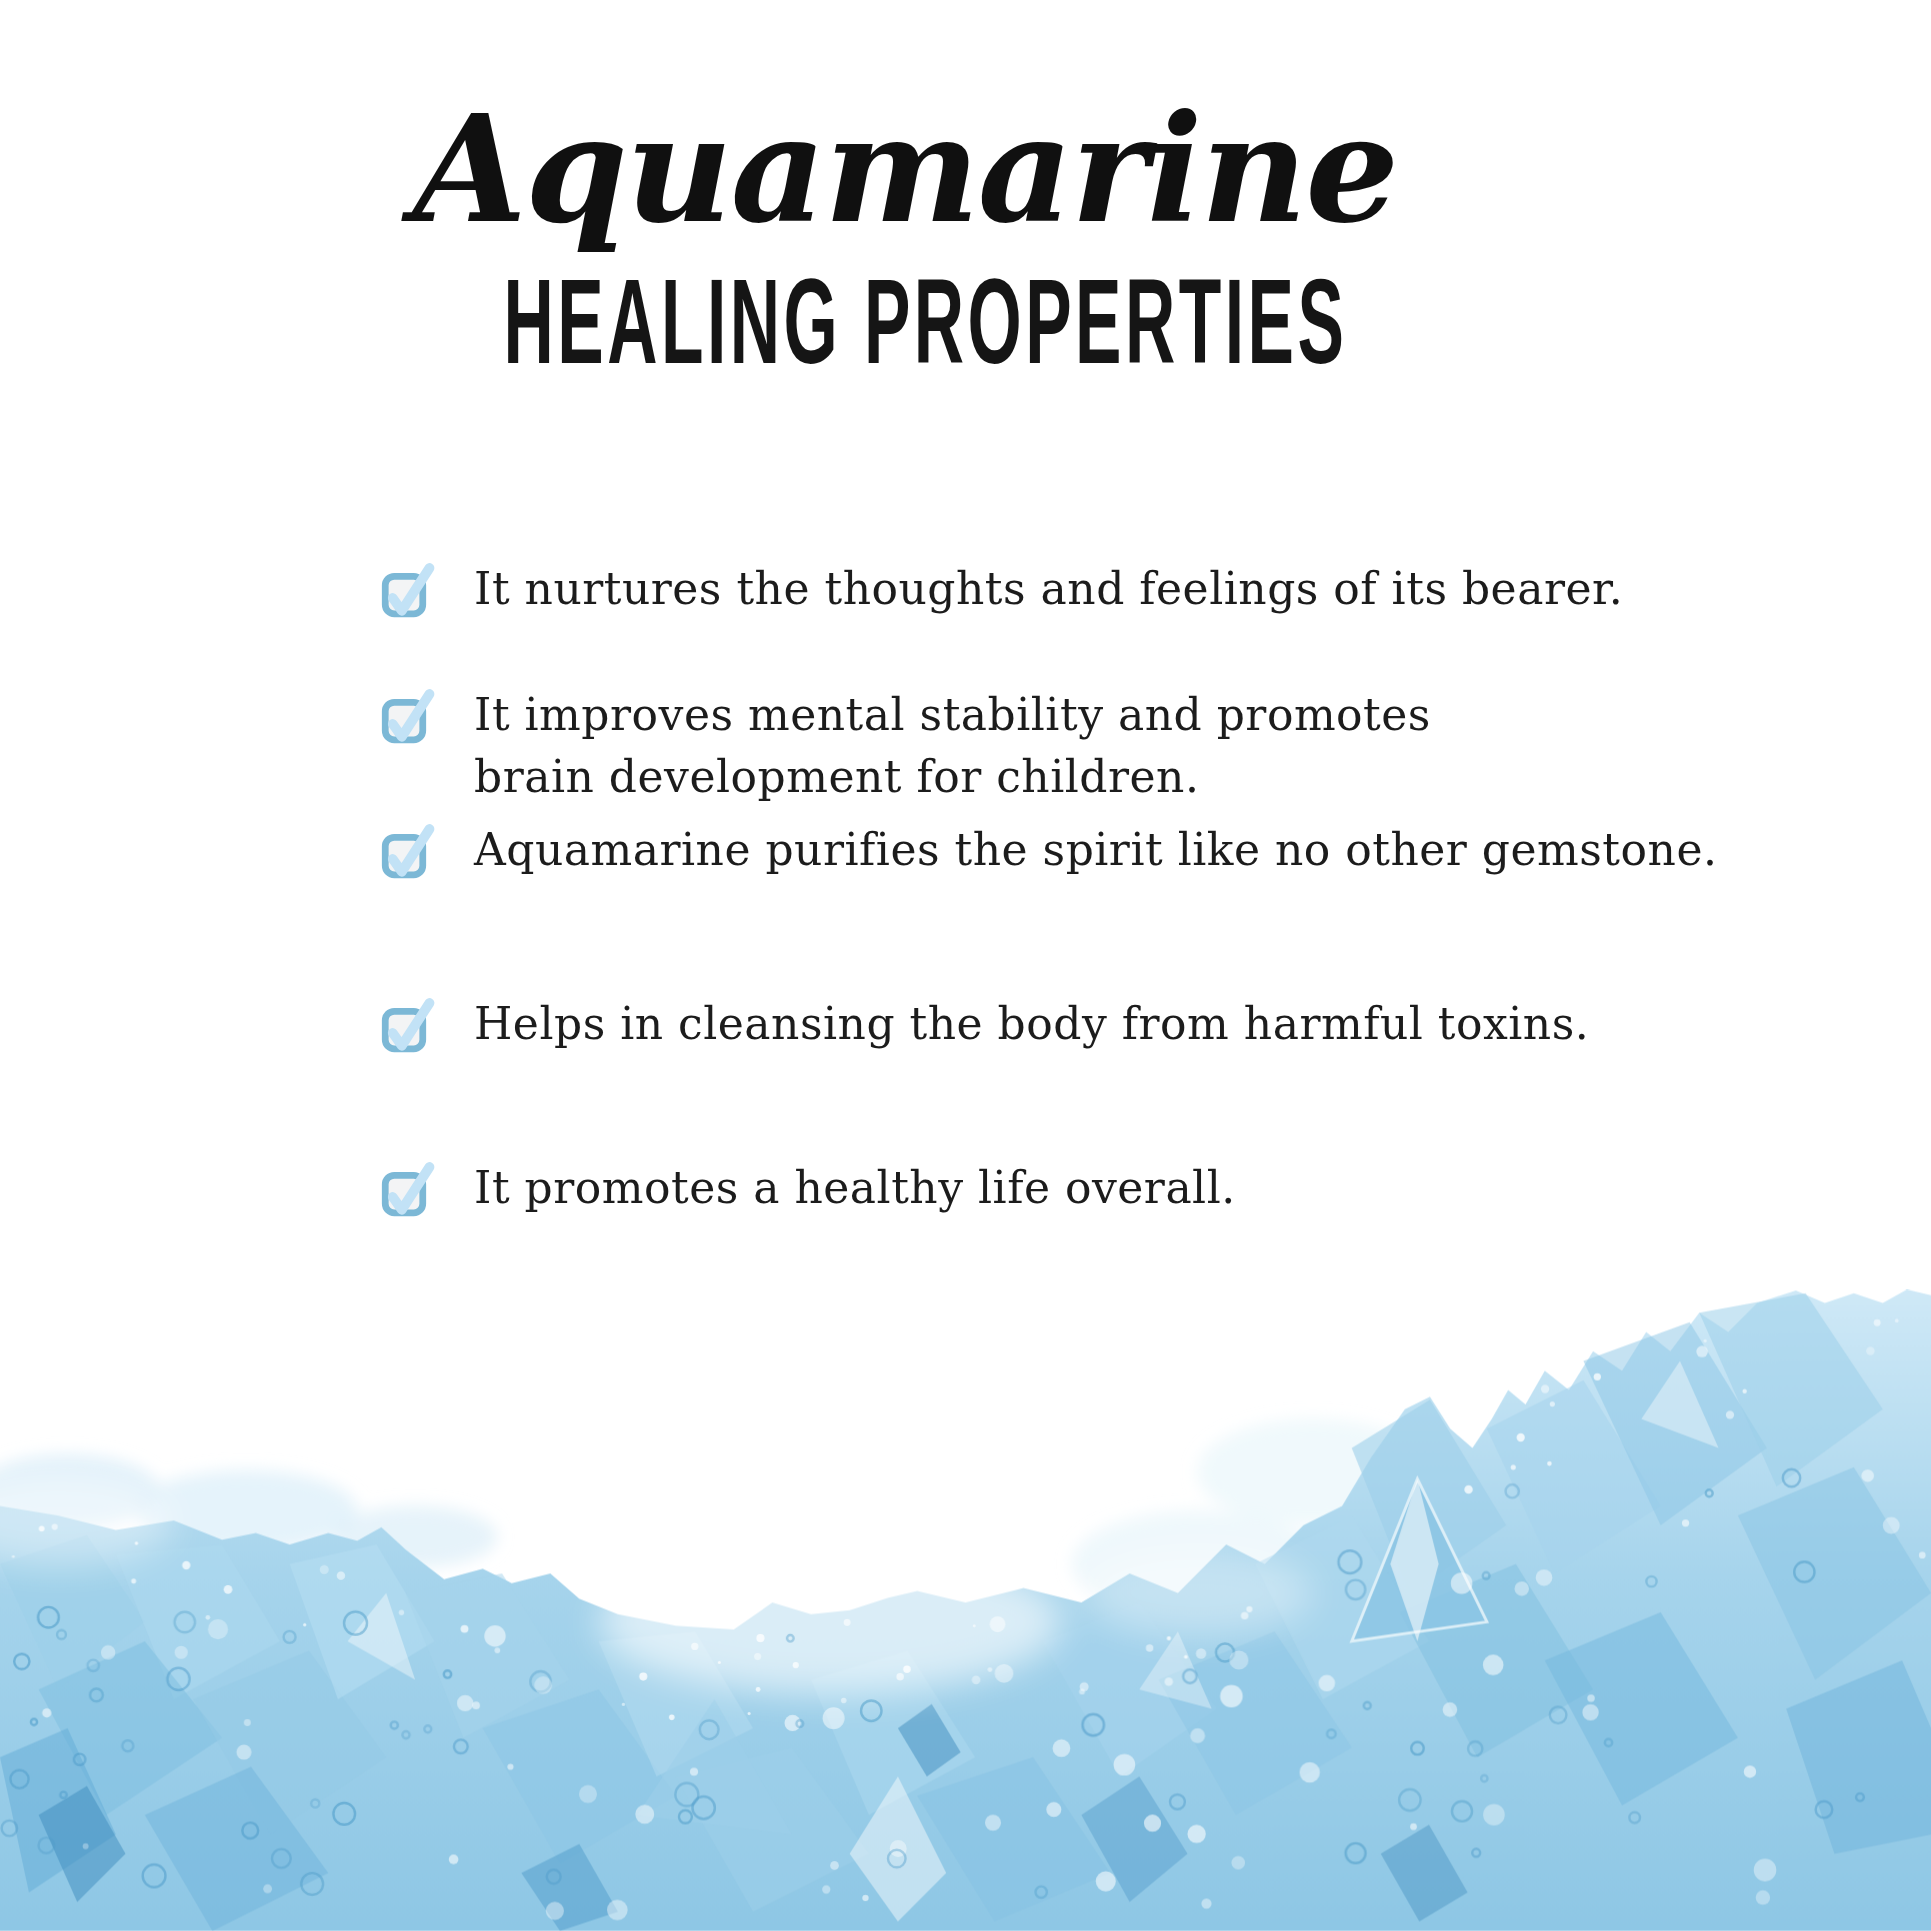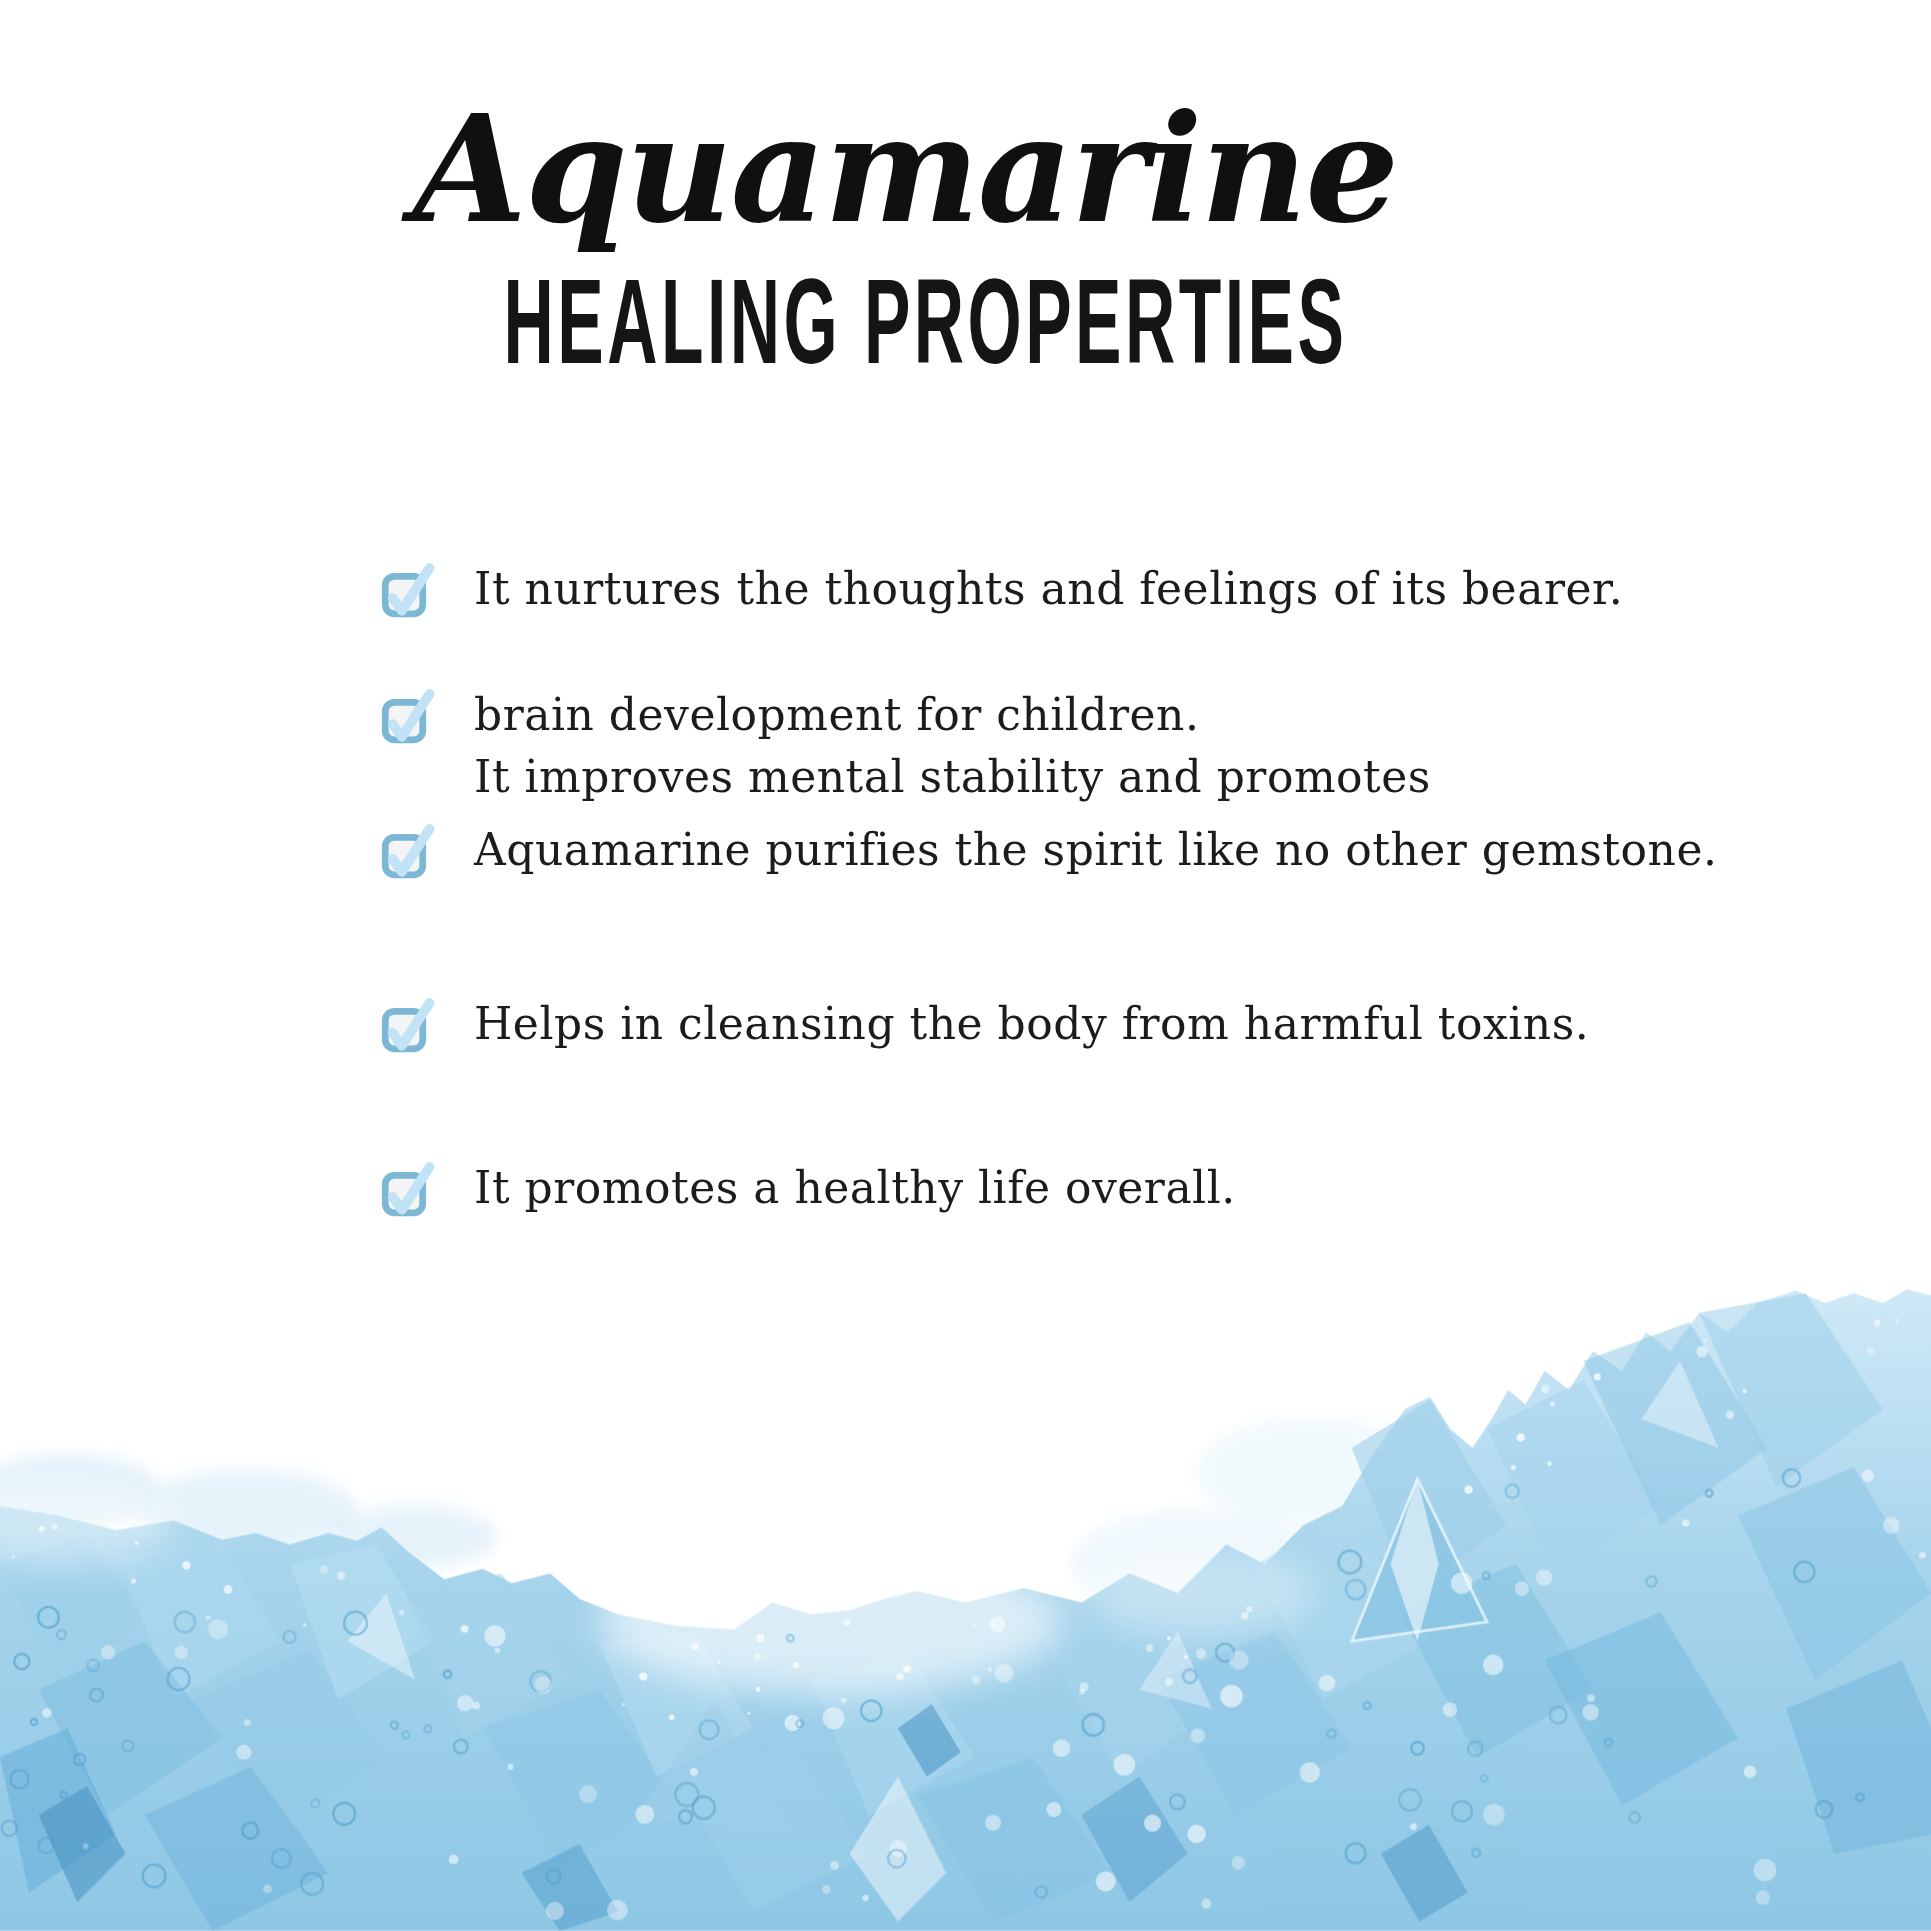--- a/index.html
+++ b/index.html
@@ -59,22 +59,22 @@
         <div>It nurtures the thoughts and feelings of its bearer.</div>
       </div>
     </div>
 
     <div class="item item-2">
       <svg class="cb" viewBox="0 0 64 64">
         <rect class="cb-box" x="7" y="7" width="50" height="50" rx="12"></rect>
         <path class="cb-check" d="M17 36 L29 53 L66 -4"></path>
       </svg>
       <div class="item-text">
+        <div>It improves mental stability and promotes</div>
         <div>brain development for children.</div>
-        <div>It improves mental stability and promotes</div>
       </div>
     </div>
 
     <div class="item item-3">
       <svg class="cb" viewBox="0 0 64 64">
         <rect class="cb-box" x="7" y="7" width="50" height="50" rx="12"></rect>
         <path class="cb-check" d="M17 36 L29 53 L66 -4"></path>
       </svg>
       <div class="item-text">
         <div>Aquamarine purifies the spirit like no other gemstone.</div>

